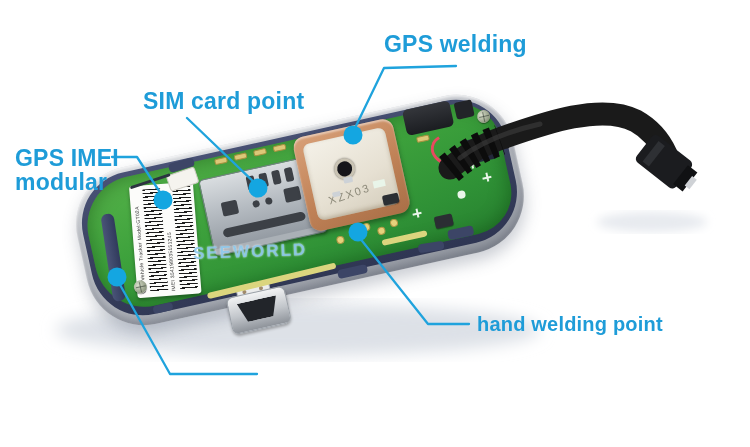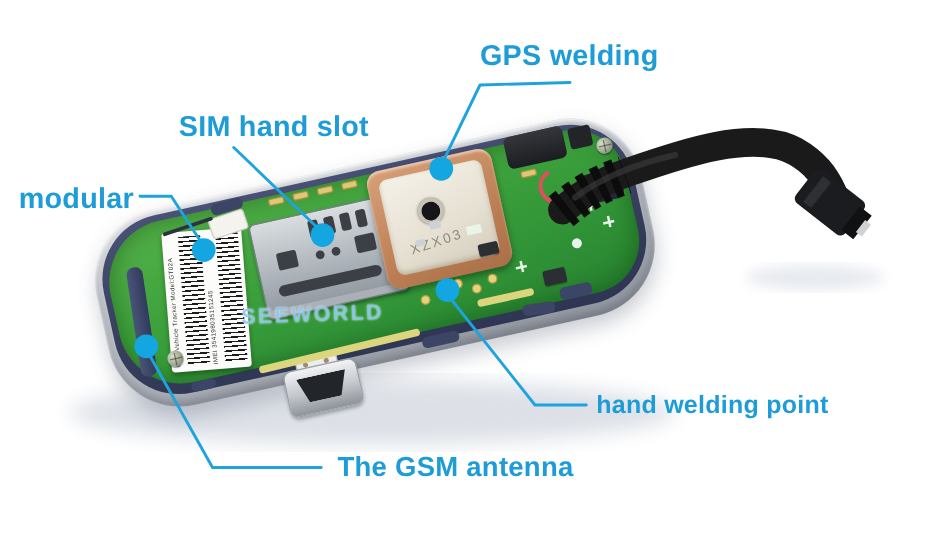--- a/index.html
+++ b/index.html
@@ -222,25 +222,25 @@
       <circle cx="353" cy="135" r="9.5"></circle>
       <circle cx="258" cy="188" r="9.5"></circle>
       <circle cx="163" cy="200" r="9.5"></circle>
       <circle cx="358" cy="232" r="9.5"></circle>
       <circle cx="117" cy="277" r="9.5"></circle>
     </g>
   </svg>
 
   <div class="callout" style="left:384px;top:33px;font-size:23px">GPS welding</div>
 
-  <div class="callout" style="left:143px;top:90px;font-size:23px">SIM hand slot</div>
+  <div class="callout" style="left:143px;top:90px;font-size:23px">SIM card point</div>
 
   <div class="callout" style="left:15px;top:147px;font-size:23px">
+    <div>GPS IMEI</div>
     <div>modular</div>
   </div>
 
   <div class="callout" style="left:477px;top:313px;font-size:20px;line-height:1.16">
     <div>hand welding point</div>
   </div>
 
-  <div class="callout" style="left:270px;top:363px;font-size:22px">The GSM antenna</div>
 
 </div>
 
 </body></html>

